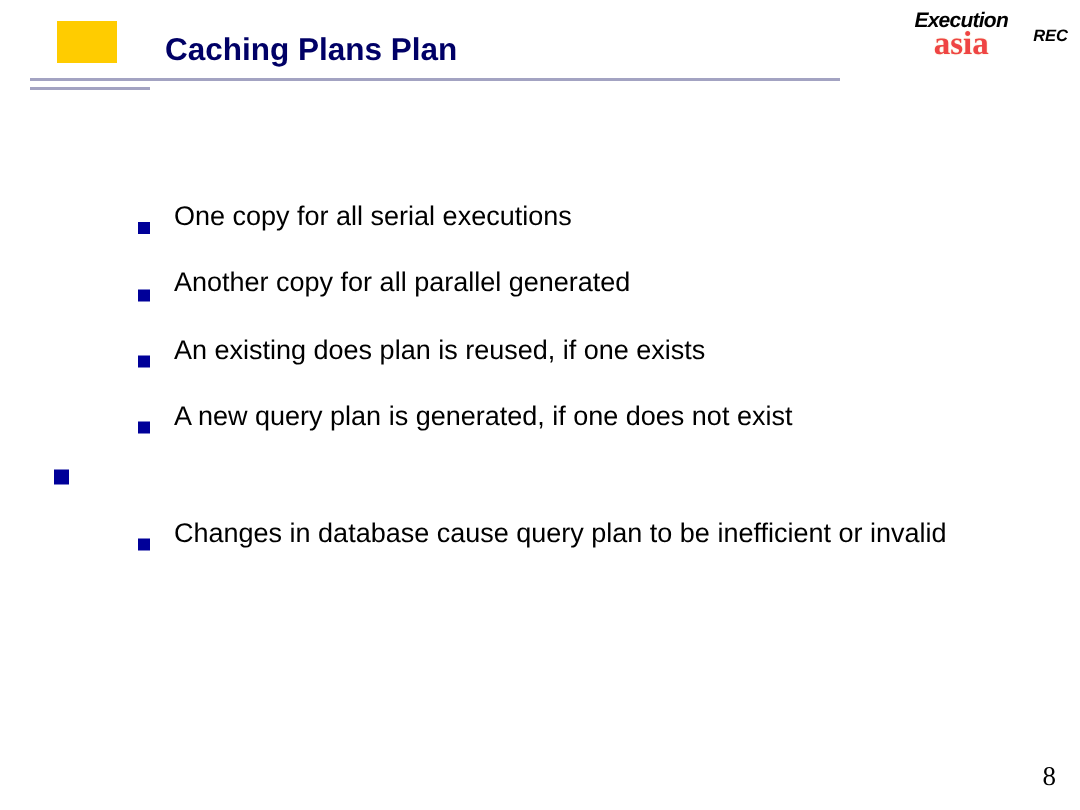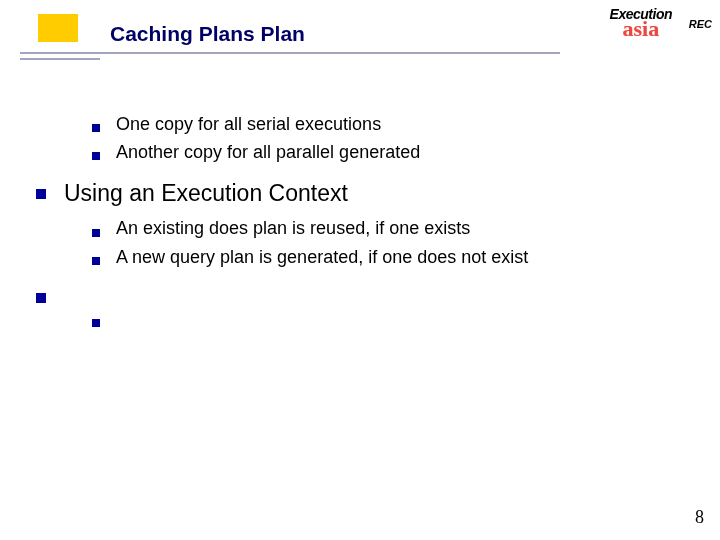--- a/index.html
+++ b/index.html
@@ -113,22 +113,23 @@
   .bullet-l1 .txt {
     font-size: 23px;
     line-height: 1.3;
   }
   .sub {
     margin-left: 56px;
     margin-bottom: 4px;
   }
   .bullet-l2 {
     display: flex;
-    align-items: center;
+    align-items: flex-end;
     margin-bottom: 4px;
+    margin-top: 20px;
   }
   .bullet-l2 .sq {
     width: 8px;
     height: 8px;
     background: #000099;
     flex: 0 0 auto;
     margin-top: 8px;
     margin-right: 16px;
   }
   .bullet-l2 .txt {
@@ -167,39 +168,36 @@
     <div class="bullet-l2">
       <div class="sq"></div>
       <div class="txt">One copy for all serial executions</div>
     </div>
     <div class="bullet-l2">
       <div class="sq"></div>
       <div class="txt">Another copy for all parallel generated</div>
     </div>
   </div>
 
+  <div class="sub">
+    <div class="bullet-l2">
+      <div class="sq"></div>
+      <div class="txt">An existing does plan is reused, if one exists</div>
+    </div>
+    <div class="bullet-l2">
+      <div class="sq"></div>
+      <div class="txt">A new query plan is generated, if one does not exist</div>
+    </div>
+  </div>
+
   <div class="bullet-l1">
     <div class="sq"></div>
-    <div class="txt">Using an Execution Context</div>
   </div>
   <div class="sub">
     <div class="bullet-l2">
       <div class="sq"></div>
-      <div class="txt">An existing does plan is reused, if one exists</div>
-    </div>
-    <div class="bullet-l2">
-      <div class="sq"></div>
-      <div class="txt">A new query plan is generated, if one does not exist</div>
-    </div>
-  </div>
-
-  <div class="bullet-l1">
-    <div class="sq"></div>
-  </div>
-  <div class="sub">
-    <div class="bullet-l2">
-      <div class="sq"></div>
+      <div class="txt">Changes in database cause query plan to be inefficient or invalid</div>
     </div>
   </div>
 
 </div>
 
 <div class="page-num">8</div>
 
 </body></html>

